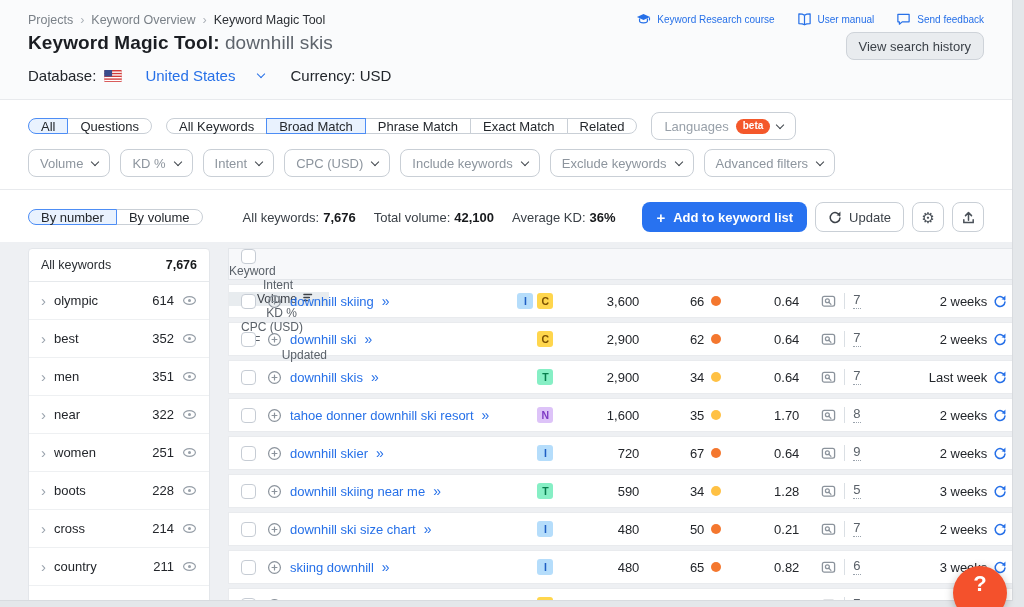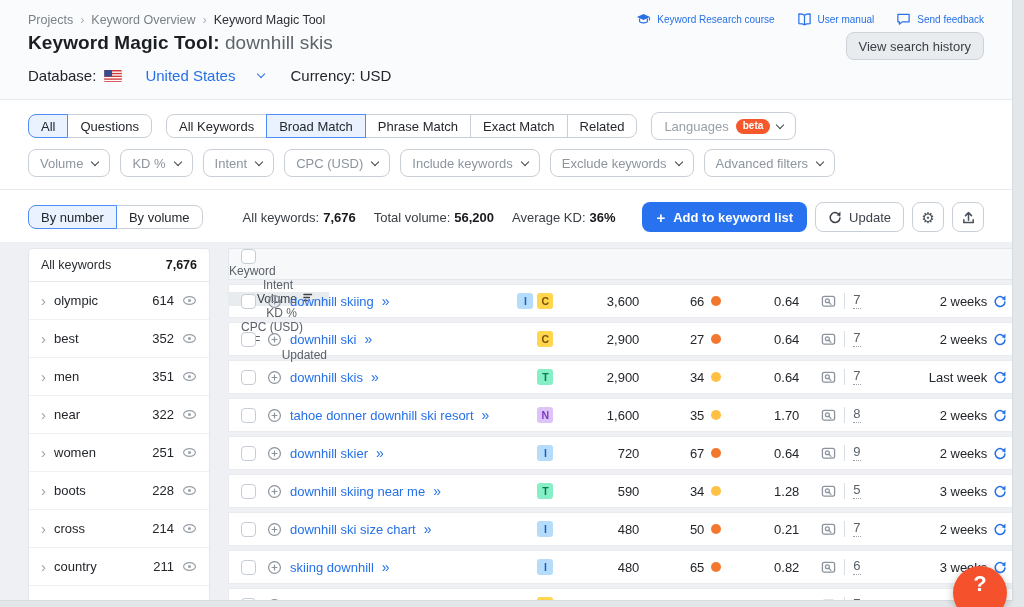--- a/index.html
+++ b/index.html
@@ -24,21 +24,21 @@
   .btn-gray { background:#e9ecef; border:1px solid #ced3d9; border-radius:8px; height:28px; padding:0 12px; font-size:13px; color:#3c4249; font-family:inherit; cursor:pointer; }
   .row3 { display:flex; align-items:center; gap:8px; margin-top:7px; font-size:15px; color:#22262b; }
   .db-link { display:flex; align-items:center; gap:23px; color:#2670e8; cursor:pointer; }
   .flag svg { display:block; border-radius:1px; }
   .cd { width:6px; height:6px; border-right:1.6px solid currentColor; border-bottom:1.6px solid currentColor; transform:rotate(45deg); display:inline-block; margin-top:-3px; }
   .currency { margin-left:18px; color:#22262b; }
 
   
   .tabsrow { display:flex; align-items:center; gap:14px; padding:12px 28px 0; }
   .seg { display:flex; }
-  .tab { height:24px; padding:0 12px; background:#fff; border:1px solid #c9cfd6; font-size:13px; color:#24282d; font-family:inherit; cursor:pointer; margin-left:-1px; position:relative; }
+  .tab { height:16px; padding:0 12px; background:#fff; border:1px solid #c9cfd6; font-size:13px; color:#24282d; font-family:inherit; cursor:pointer; margin-left:-1px; position:relative; }
   .seg .tab:first-child { border-radius:8px 0 0 8px; margin-left:0; }
   .seg .tab:last-child { border-radius:0 8px 8px 0; }
   .seg .tab:only-child { border-radius:8px; }
   .tab.active { background:#e9f2fe; border-color:#4d8df5; z-index:2; }
   .lang-btn { height:28px; border:1px solid #c9cfd6; border-radius:8px; background:#fff; display:flex; align-items:center; gap:7px; padding:0 12px; font-size:13px; color:#98a0a9; font-family:inherit; cursor:pointer; }
   .lang-btn .cd { color:#3f454c; }
   .beta { background:#f4582b; color:#fff; font-size:10px; font-weight:bold; border-radius:9px; padding:2.5px 7px; line-height:1; }
   .filtersrow { display:flex; gap:10px; padding:9px 28px 12px; border-bottom:1px solid #e8eaed; }
   .fbtn { height:28px; border:1px solid #c9cfd6; border-radius:8px; background:#fff; display:flex; align-items:center; gap:9px; padding:0 11px; font-size:13px; color:#8d959e; font-family:inherit; cursor:pointer; }
   .fbtn .cd { color:#3f454c; }
@@ -224,21 +224,21 @@
       </button>
     </div>
 
   <div class="statsrow">
     <div class="seg" id="viewtoggle">
         <button class="tab active">By number</button>
         <button class="tab">By volume</button>
       </div>
     <div class="stats" id="stats">
         <span class="stat"><span>All keywords:</span><b>7,676</b></span>
-        <span class="stat"><span>Total volume:</span><b>56,200</b></span>
+        <span class="stat"><span>Total volume:</span><b>42,100</b></span>
         <span class="stat"><span>Average KD:</span><b>36%</b></span>
       </div>
     <div class="actions">
       <button class="btn-blue">
         <span class="plus">+</span>
         <span>Add to keyword list</span>
       </button>
       <button class="btn-line">
         <span class="upd-ic">
             <svg width="14" height="14" viewBox="0 0 16 16">
@@ -453,21 +453,21 @@
               <a class="kwlink">downhill ski</a>
               <span class="dbl">»</span>
             </div>
             <div class="col-intent">
               <span class="badge b-comm">C</span>
             </div>
             <div class="col-vol">
               <span>2,900</span>
             </div>
             <div class="col-kd">
-              <span>27</span>
+              <span>62</span>
               <span class="dot hard"></span>
             </div>
             <div class="col-cpc">
               <span>0.64</span>
             </div>
             <div class="col-sf">
               <span class="serp">
                 <svg width="15" height="15" viewBox="0 0 16 16">
                   <rect x="1.5" y="2.5" width="13" height="10.5" rx="2" fill="none" stroke="currentColor" stroke-width="1.4"></rect>
                   <circle cx="6.8" cy="7.2" r="2.1" fill="none" stroke="currentColor" stroke-width="1.3"></circle>

